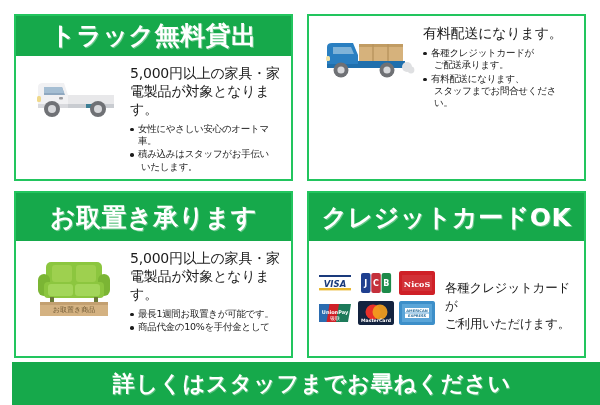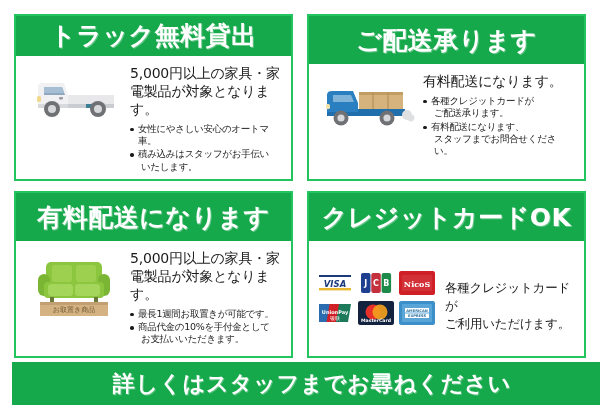--- a/index.html
+++ b/index.html
@@ -176,21 +176,20 @@
             <li>
               <span>積み込みはスタッフがお手伝い</span>
               <span class="cont">いたします。</span>
             </li>
           </ul>
         </div>
       </div>
     </div>
 
     <div class="panel">
-      <div class="panel-header">ご配送承ります</div>
       <div class="panel-body">
         <div class="art">
           <svg width="96" height="54" viewBox="0 0 96 54">
 
             <rect x="40" y="13" width="44" height="22" fill="#d6b27c"></rect>
             <rect x="40" y="13" width="44" height="3" fill="#c19c63"></rect>
             <line x1="54" y1="13" x2="54" y2="35" stroke="#b8945e" stroke-width="1.4"></line>
             <line x1="69" y1="13" x2="69" y2="35" stroke="#b8945e" stroke-width="1.4"></line>
 
             <rect x="38" y="30" width="48" height="7" fill="#1f6fad"></rect>
@@ -222,21 +221,21 @@
             <li>
               <span>有料配送になります、</span>
               <span class="cont">スタッフまでお問合せください。</span>
             </li>
           </ul>
         </div>
       </div>
     </div>
 
     <div class="panel">
-      <div class="panel-header">有料配送になります</div>
+      <div class="panel-header">お取置き承ります</div>
       <div class="panel-body">
         <div class="art">
           <svg width="96" height="62" viewBox="0 0 96 62">
 
             <rect x="20" y="6" width="56" height="22" rx="5" fill="#8cc63f"></rect>
             <rect x="26" y="9" width="20" height="17" rx="3" fill="#9ed04f"></rect>
             <rect x="50" y="9" width="20" height="17" rx="3" fill="#9ed04f"></rect>
 
             <rect x="12" y="18" width="12" height="22" rx="6" fill="#7bb534"></rect>
             <rect x="72" y="18" width="12" height="22" rx="6" fill="#7bb534"></rect>
@@ -254,21 +253,20 @@
           </svg>
         </div>
         <div class="copy">
           <div class="lead lead-big">5,000円以上の家具・家電製品が対象となります。</div>
           <ul class="bullets">
             <li>
               <span>最長1週間お取置きが可能です。</span>
             </li>
             <li>
               <span>商品代金の10%を手付金として</span>
-              <span class="cont">お支払いいただきます。</span>
             </li>
           </ul>
         </div>
       </div>
     </div>
 
     <div class="panel">
       <div class="panel-header">クレジットカードOK</div>
       <div class="panel-body cards-body">
         <div class="card-grid">

